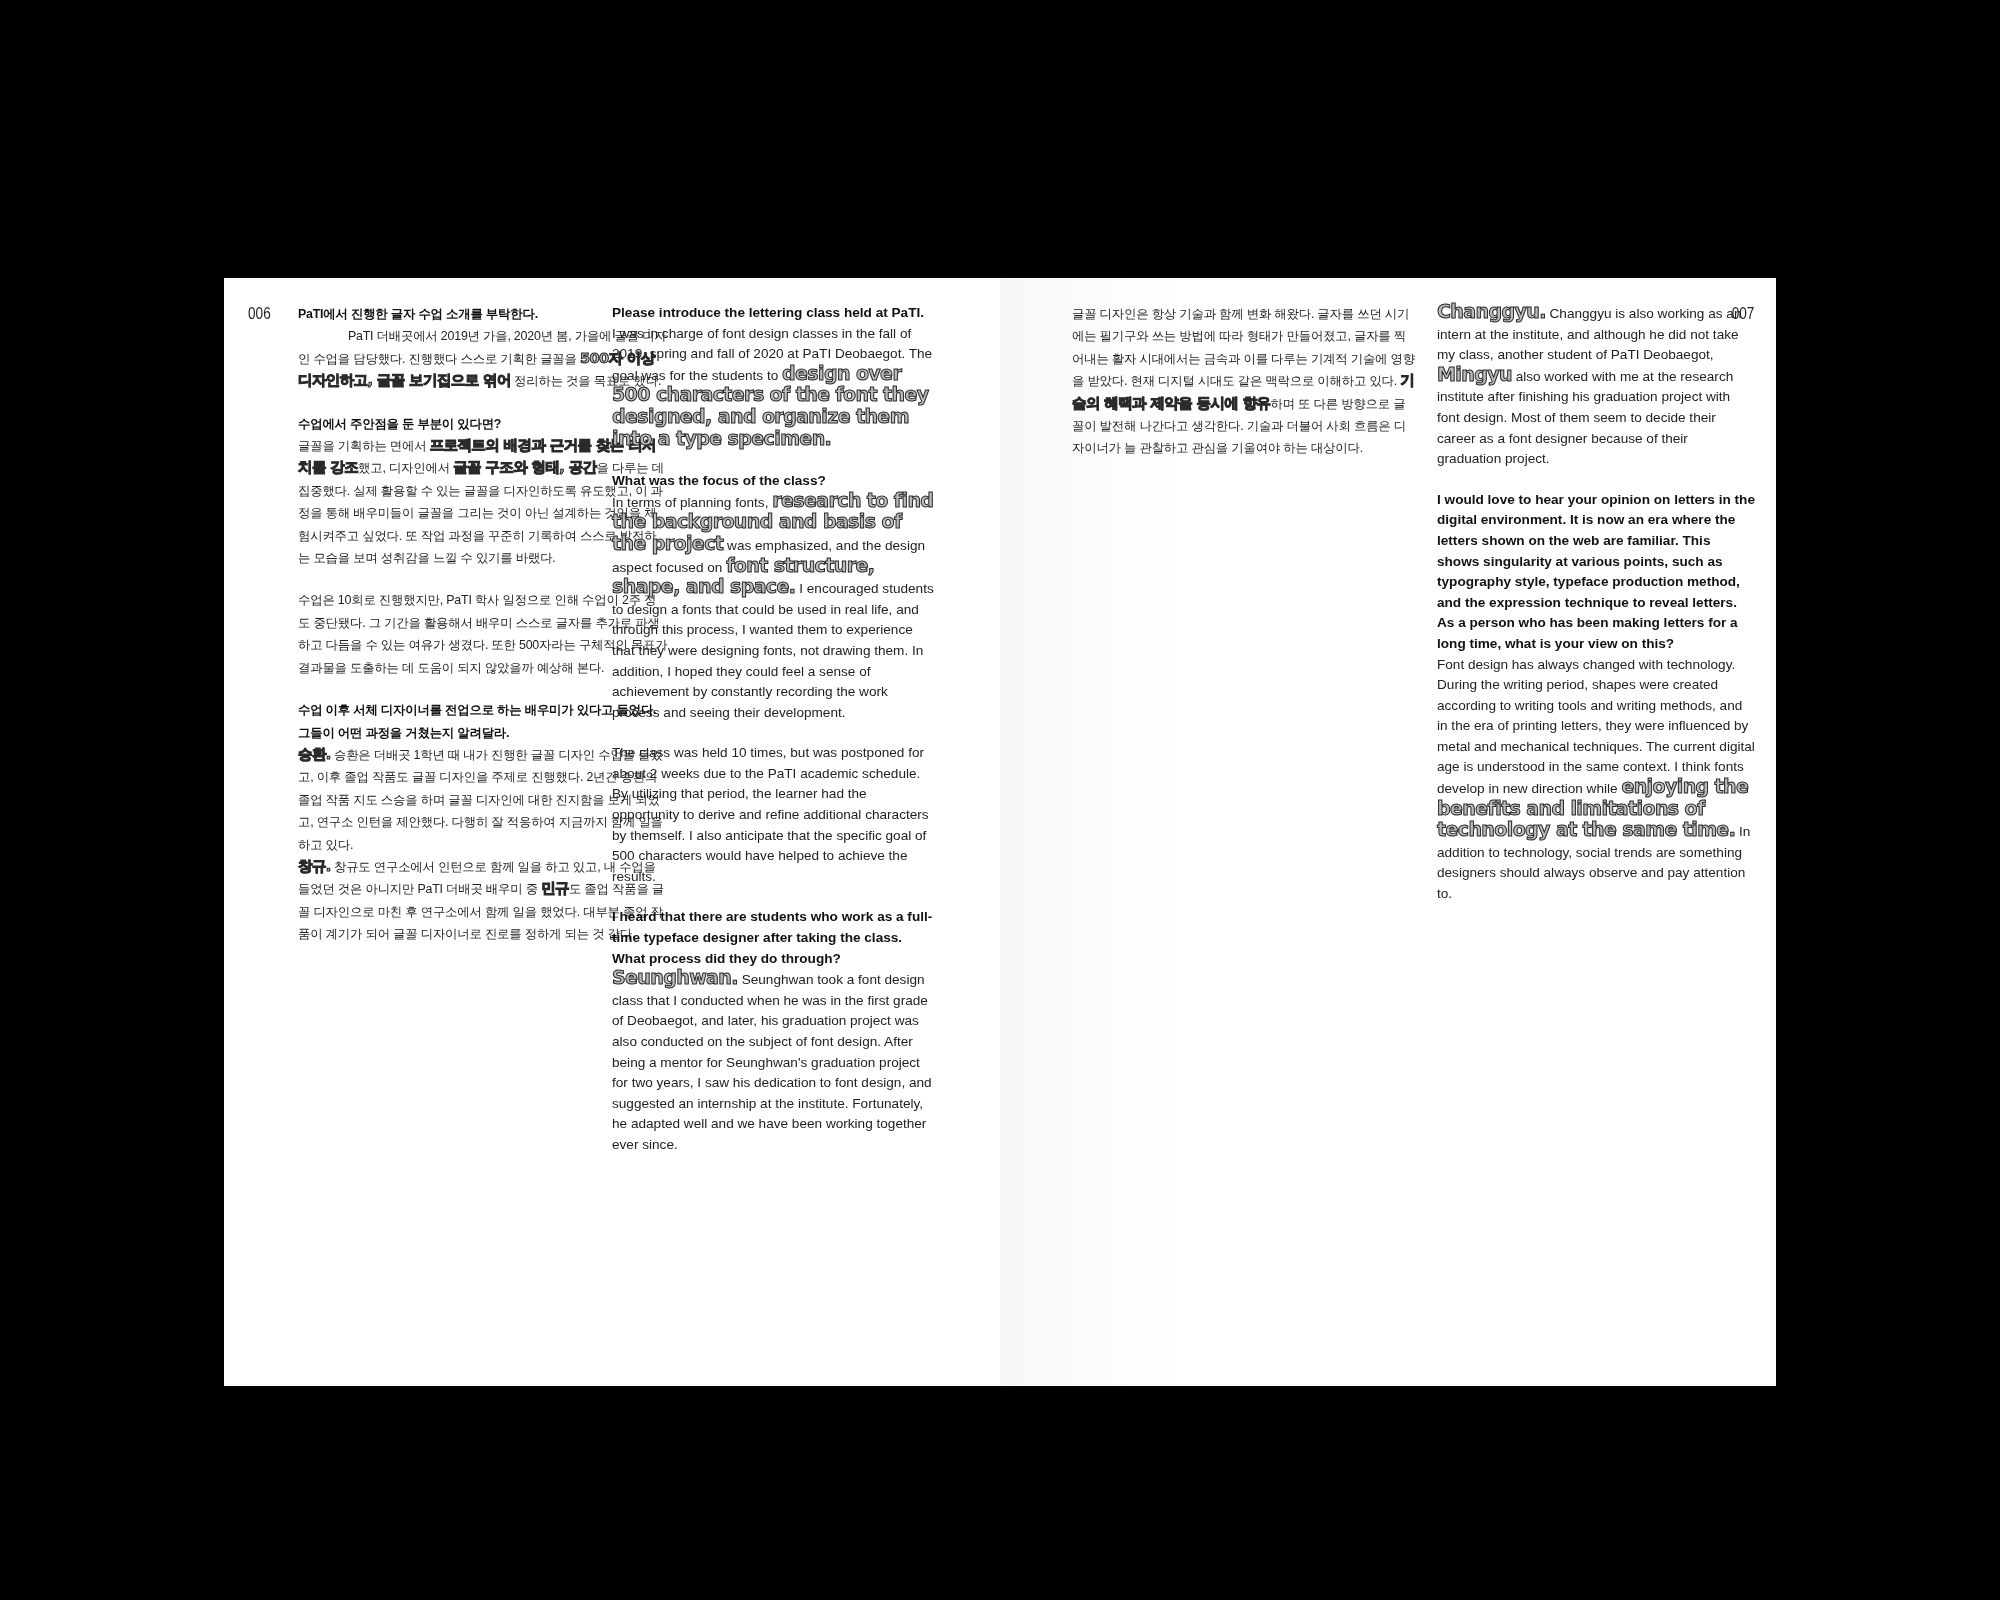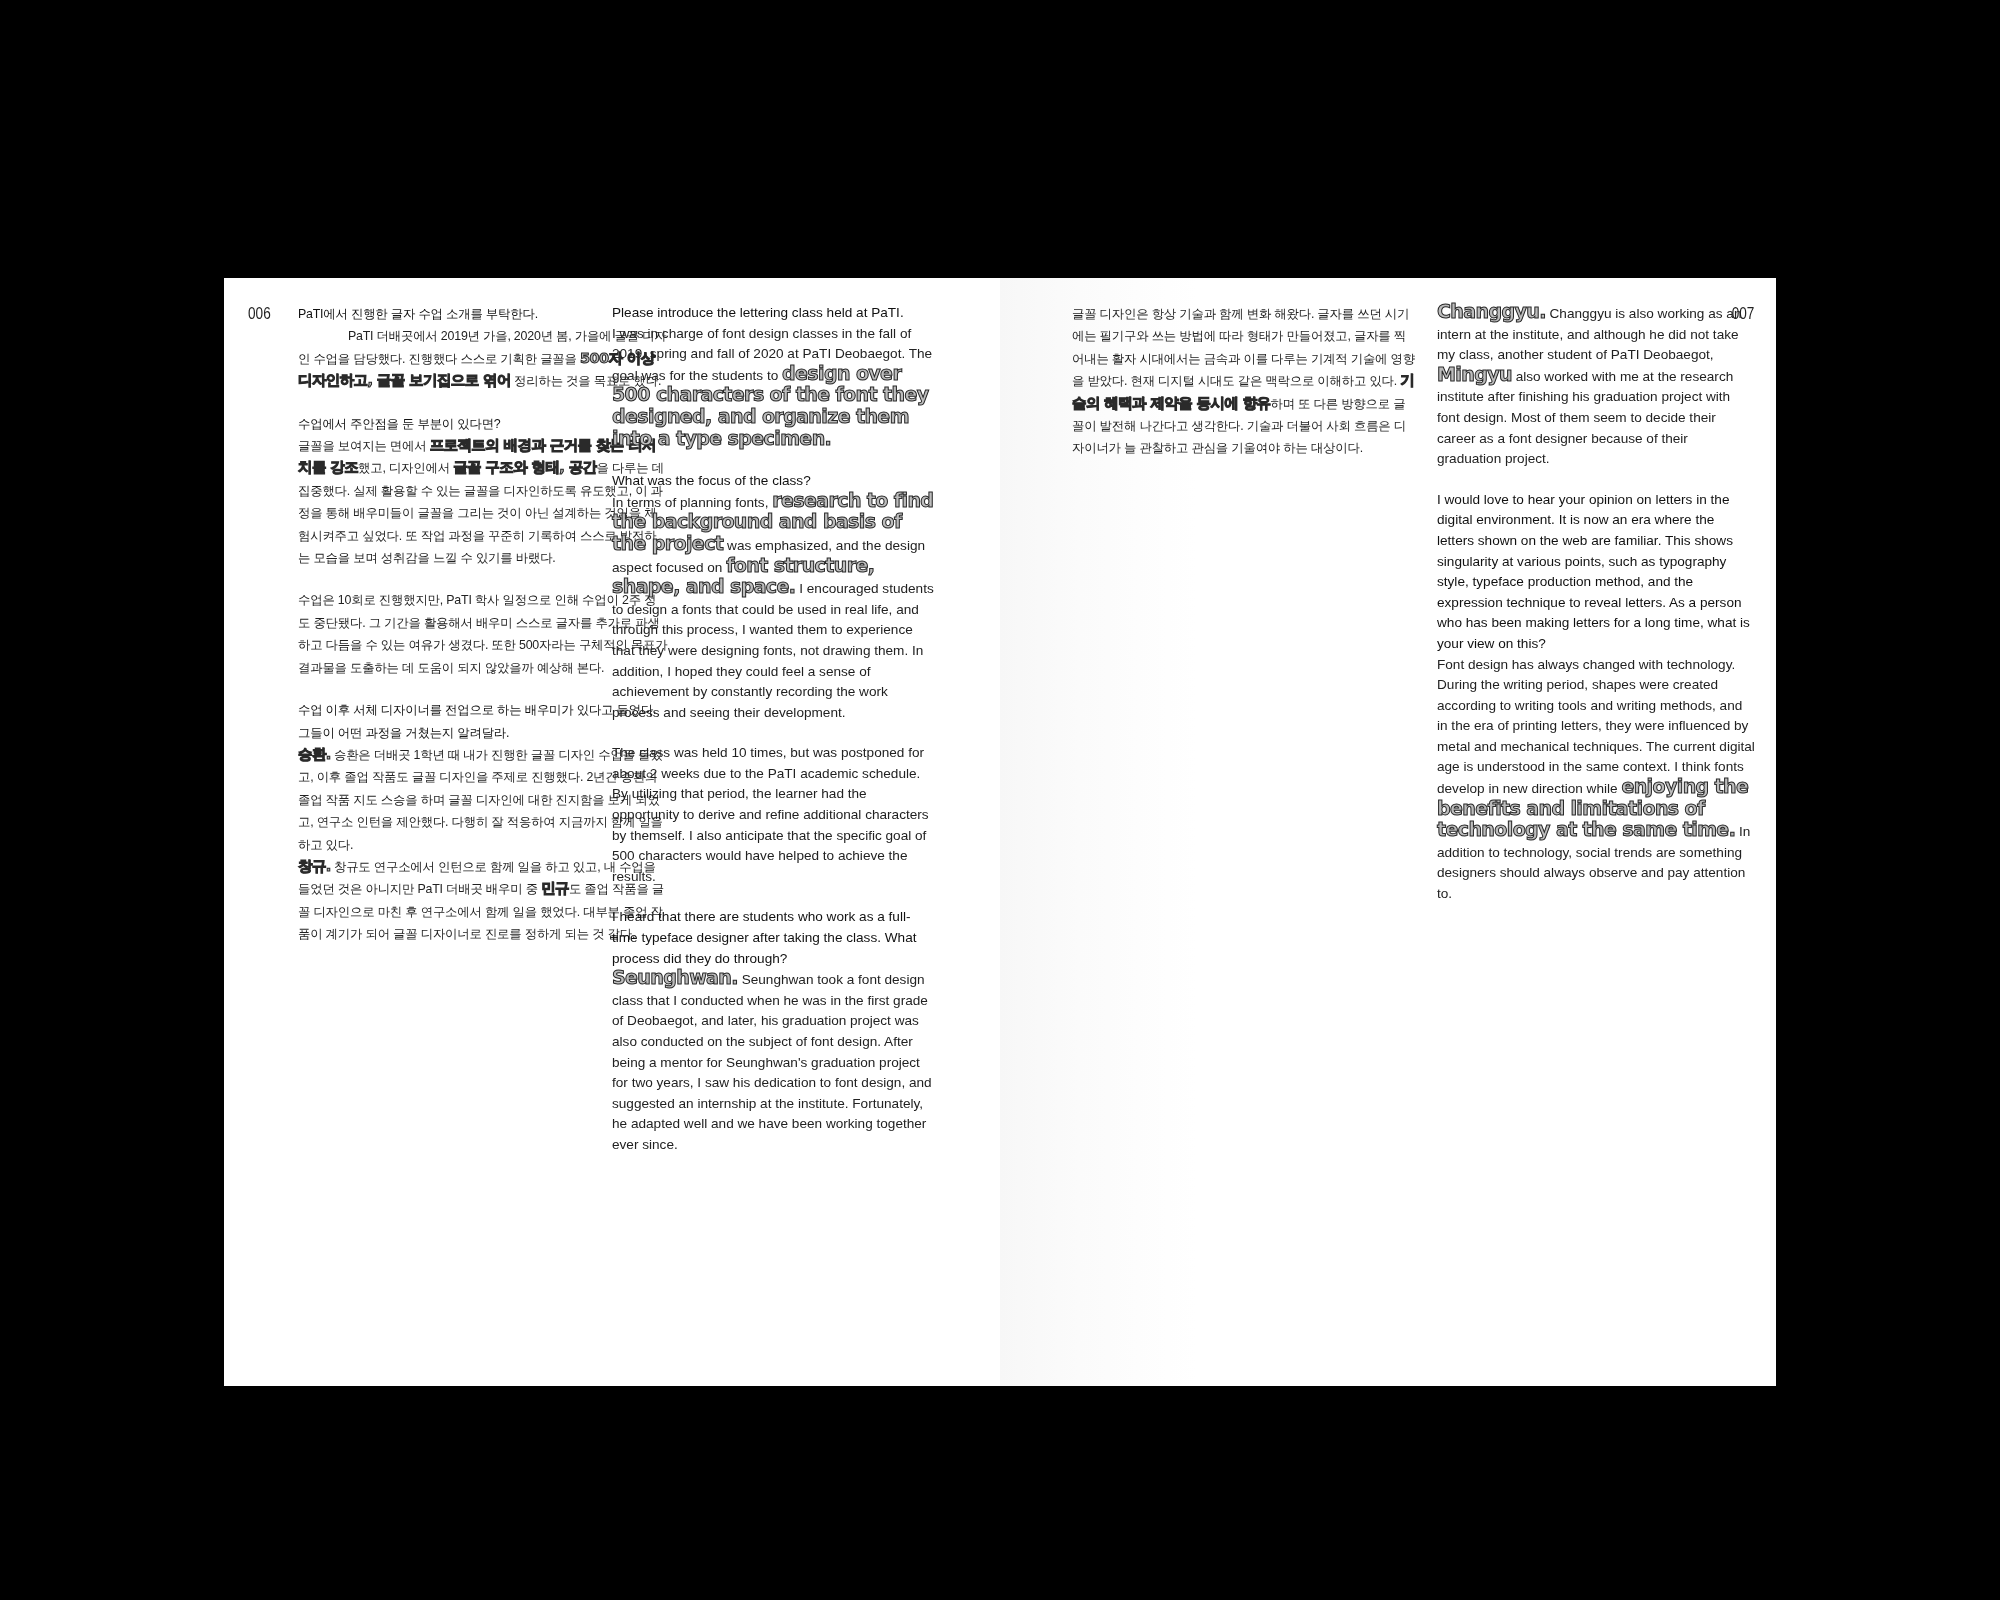--- a/index.html
+++ b/index.html
@@ -40,21 +40,21 @@
     font-size: 13.6px;
     line-height: 20.6px;
     color: #222;
   }
   .col.ko { font-size: 12.4px; line-height: 22.4px; letter-spacing: -0.2px; }
   .col1 { left: 74px; width: 370px; }
   .col2 { left: 388px; width: 322px; }
   .col3 { left: 848px; width: 345px; }
   .col4 { left: 1213px; width: 318px; }
 
-  .q { font-weight: normal; color: #111; }
+  .q { font-weight: bold; color: #111; }
   .block { margin-bottom: 20px; }
   .indent { display: inline-block; width: 50px; }
 
   .hl {
     font-family: "DejaVu Sans", sans-serif;
     font-weight: bold;
     color: #bdbdbd;
     -webkit-text-stroke: 1px #2a2a2a;
     text-shadow: 0 0 0.5px #555;
     letter-spacing: -0.6px;
@@ -74,21 +74,21 @@
   <div class="folio left">006</div>
   <div class="folio right">007</div>
 
   <div class="col col1 ko">
       <div class="block">
         <p class="q">PaTI에서 진행한 글자 수업 소개를 부탁한다.</p>
         <p><span class="indent"></span><span>PaTI 더배곳에서 2019년 가을, 2020년 봄, 가을에 글꼴 디자인 수업을 담당했다. 진행했다 스스로 기획한 글꼴을 </span><span class="hl">500자 이상 디자인하고, 글꼴 보기집으로 엮어</span><span> 정리하는 것을 목표로 했다.</span></p>
       </div>
       <div class="block">
         <p class="q">수업에서 주안점을 둔 부분이 있다면?</p>
-        <p><span>글꼴을 보여지는 면에서 </span><span class="hl">프로젝트의 배경과 근거를 찾는 리서치를 강조</span><span>했고, 디자인에서 </span><span class="hl">글꼴 구조와 형태, 공간</span><span>을 다루는 데 집중했다. 실제 활용할 수 있는 글꼴을 디자인하도록 유도했고, 이 과정을 통해 배우미들이 글꼴을 그리는 것이 아닌 설계하는 것임을 체험시켜주고 싶었다. 또 작업 과정을 꾸준히 기록하여 스스로 발전하는 모습을 보며 성취감을 느낄 수 있기를 바랬다.</span></p>
+        <p><span>글꼴을 기획하는 면에서 </span><span class="hl">프로젝트의 배경과 근거를 찾는 리서치를 강조</span><span>했고, 디자인에서 </span><span class="hl">글꼴 구조와 형태, 공간</span><span>을 다루는 데 집중했다. 실제 활용할 수 있는 글꼴을 디자인하도록 유도했고, 이 과정을 통해 배우미들이 글꼴을 그리는 것이 아닌 설계하는 것임을 체험시켜주고 싶었다. 또 작업 과정을 꾸준히 기록하여 스스로 발전하는 모습을 보며 성취감을 느낄 수 있기를 바랬다.</span></p>
       </div>
       <div class="block">
         <p><span>수업은 10회로 진행했지만, PaTI 학사 일정으로 인해 수업이 2주 정도 중단됐다. 그 기간을 활용해서 배우미 스스로 글자를 추가로 파생하고 다듬을 수 있는 여유가 생겼다. 또한 500자라는 구체적인 목표가 결과물을 도출하는 데 도움이 되지 않았을까 예상해 본다.</span></p>
       </div>
       <div class="block">
         <p class="q">수업 이후 서체 디자이너를 전업으로 하는 배우미가 있다고 들었다. 그들이 어떤 과정을 거쳤는지 알려달라.</p>
         <p><span class="hl">승환.</span><span> 승환은 더배곳 1학년 때 내가 진행한 글꼴 디자인 수업을 들었고, 이후 졸업 작품도 글꼴 디자인을 주제로 진행했다. 2년간 승환의 졸업 작품 지도 스승을 하며 글꼴 디자인에 대한 진지함을 보게 되었고, 연구소 인턴을 제안했다. 다행히 잘 적응하여 지금까지 함께 일을 하고 있다.</span><br><span class="hl">창규.</span><span> 창규도 연구소에서 인턴으로 함께 일을 하고 있고, 내 수업을 들었던 것은 아니지만 PaTI 더배곳 배우미 중 </span><span class="hl">민규</span><span>도 졸업 작품을 글꼴 디자인으로 마친 후 연구소에서 함께 일을 했었다. 대부분 졸업 작품이 계기가 되어 글꼴 디자이너로 진로를 정하게 되는 것 같다.</span></p>
       </div>
     </div>
   <div class="col col2 en">

